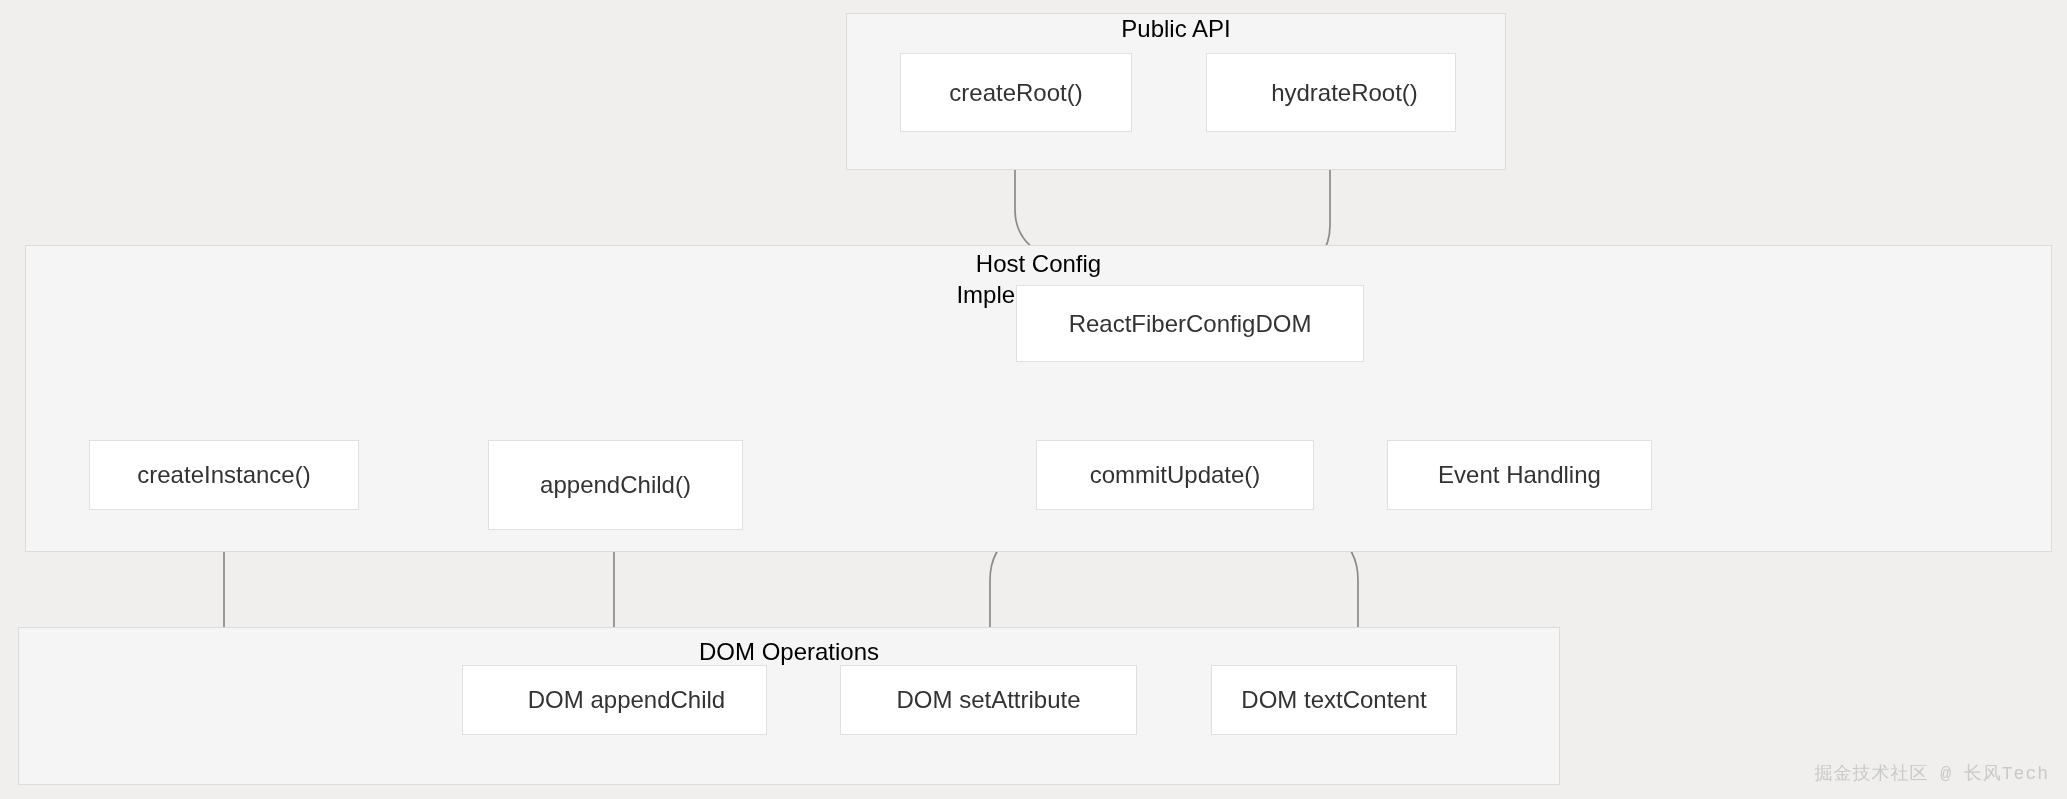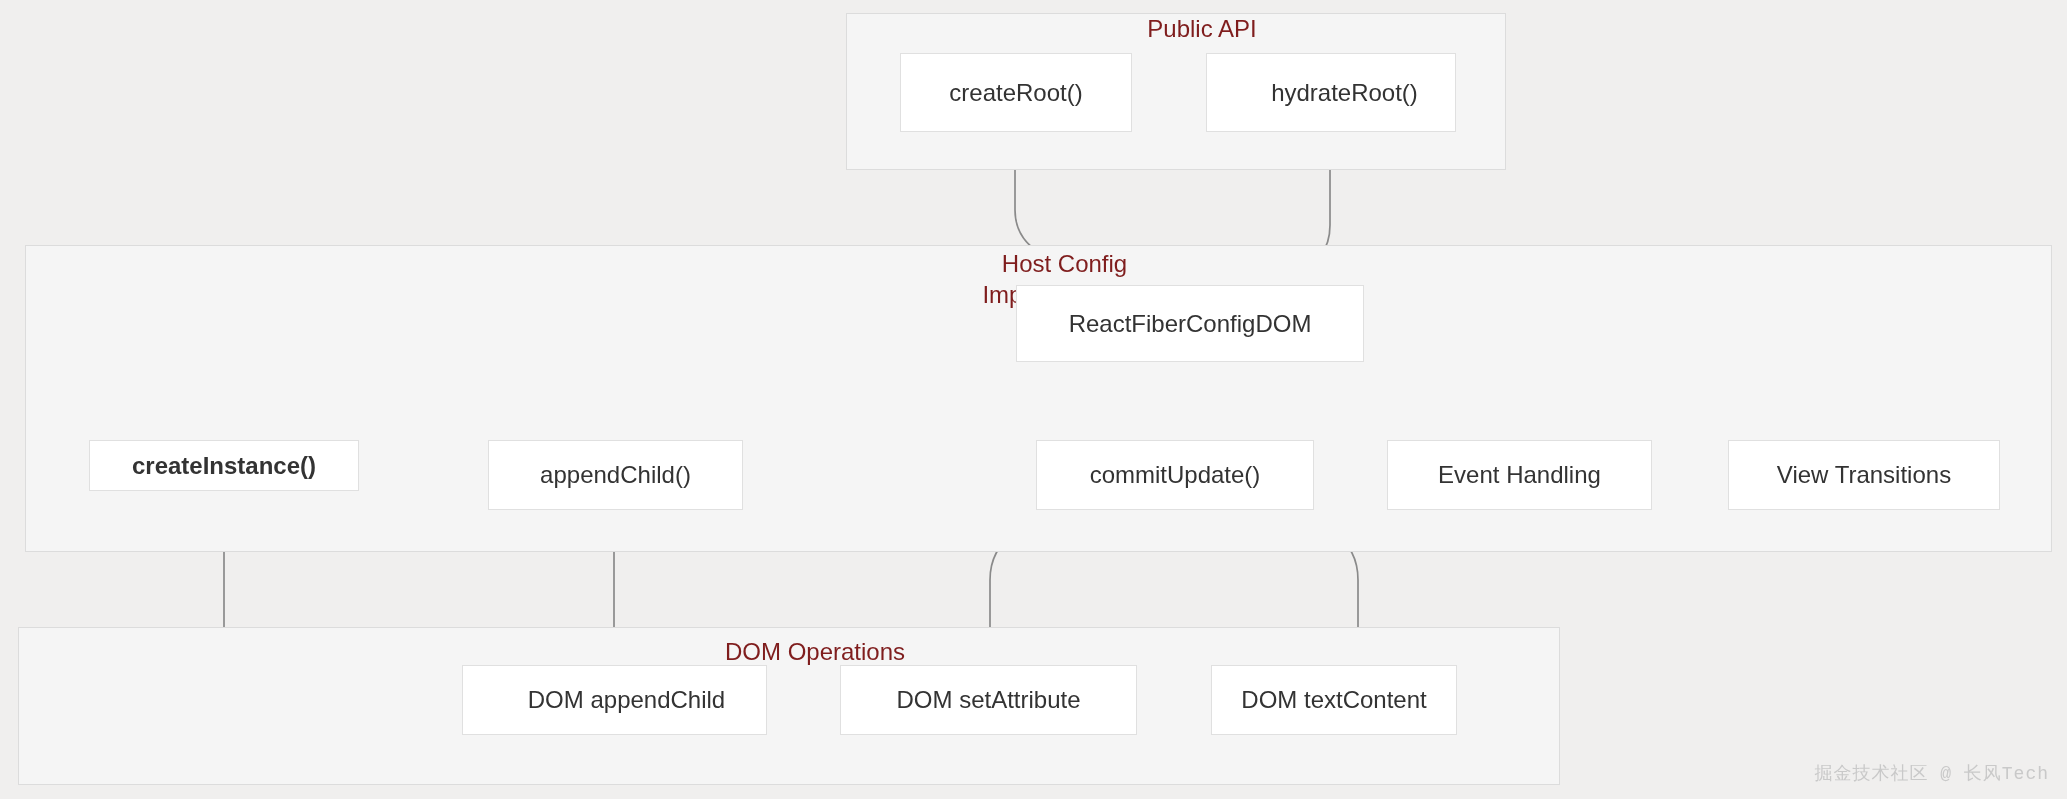--- a/index.html
+++ b/index.html
@@ -27,25 +27,24 @@
   
   .cluster {
     position: absolute;
     background: #f5f5f5;
     border: 1px solid #dcdcdc;
     box-sizing: border-box;
   }
   .cluster-label {
     position: absolute;
     font-size: 24px;
-    color: #7f1d1d;
+    color: #000000;
     white-space: pre;
     text-align: center;
     line-height: 1.28;
-    margin-left: 26px;
   }
 
   
   .node {
     position: absolute;
     background: #ffffff;
     border: 1px solid #e0e0e0;
     box-sizing: border-box;
     display: flex;
     align-items: center;
@@ -114,25 +113,24 @@
 Implementation</div>
 
   <div class="cluster" style="left:18px; top:627px; width:1542px; height:158px;"></div>
   <div class="cluster-label" style="left:18px; top:637px; width:1542px;">DOM Operations</div>
 
   <div class="node" style="left:900px; top:53px; width:232px; height:79px;">createRoot()</div>
   <div class="node" style="left:1206px; top:53px; width:250px; height:79px;padding-left:27px;">hydrateRoot()</div>
 
   <div class="node" style="left:1000px; top:285px; width:348px; height:77px;margin-left:16px;">ReactFiberConfigDOM</div>
 
-  <div class="node" style="left:89px; top:440px; width:270px; height:51px;font-weight:bold;">createInstance()</div>
-  <div class="node" style="left:488px; top:440px; width:255px; height:70px;">appendChild()</div>
+  <div class="node" style="left:89px; top:440px; width:270px; height:70px;">createInstance()</div>
+  <div class="node" style="left:488px; top:440px; width:255px; height:90px;">appendChild()</div>
   <div class="node" style="left:1036px; top:440px; width:278px; height:70px;">commitUpdate()</div>
   <div class="node" style="left:1387px; top:440px; width:265px; height:70px;">Event Handling</div>
-  <div class="node" style="left:1728px; top:440px; width:272px; height:70px;">View Transitions</div>
 
   <div class="node" style="left:462px; top:665px; width:305px; height:70px;padding-left:24px;">DOM appendChild</div>
   <div class="node" style="left:840px; top:665px; width:297px; height:70px;">DOM setAttribute</div>
   <div class="node" style="left:1211px; top:665px; width:246px; height:70px;">DOM textContent</div>
 
   <div class="watermark">掘金技术社区 @ 长风Tech</div>
 
 </div>
 
 </body></html>

